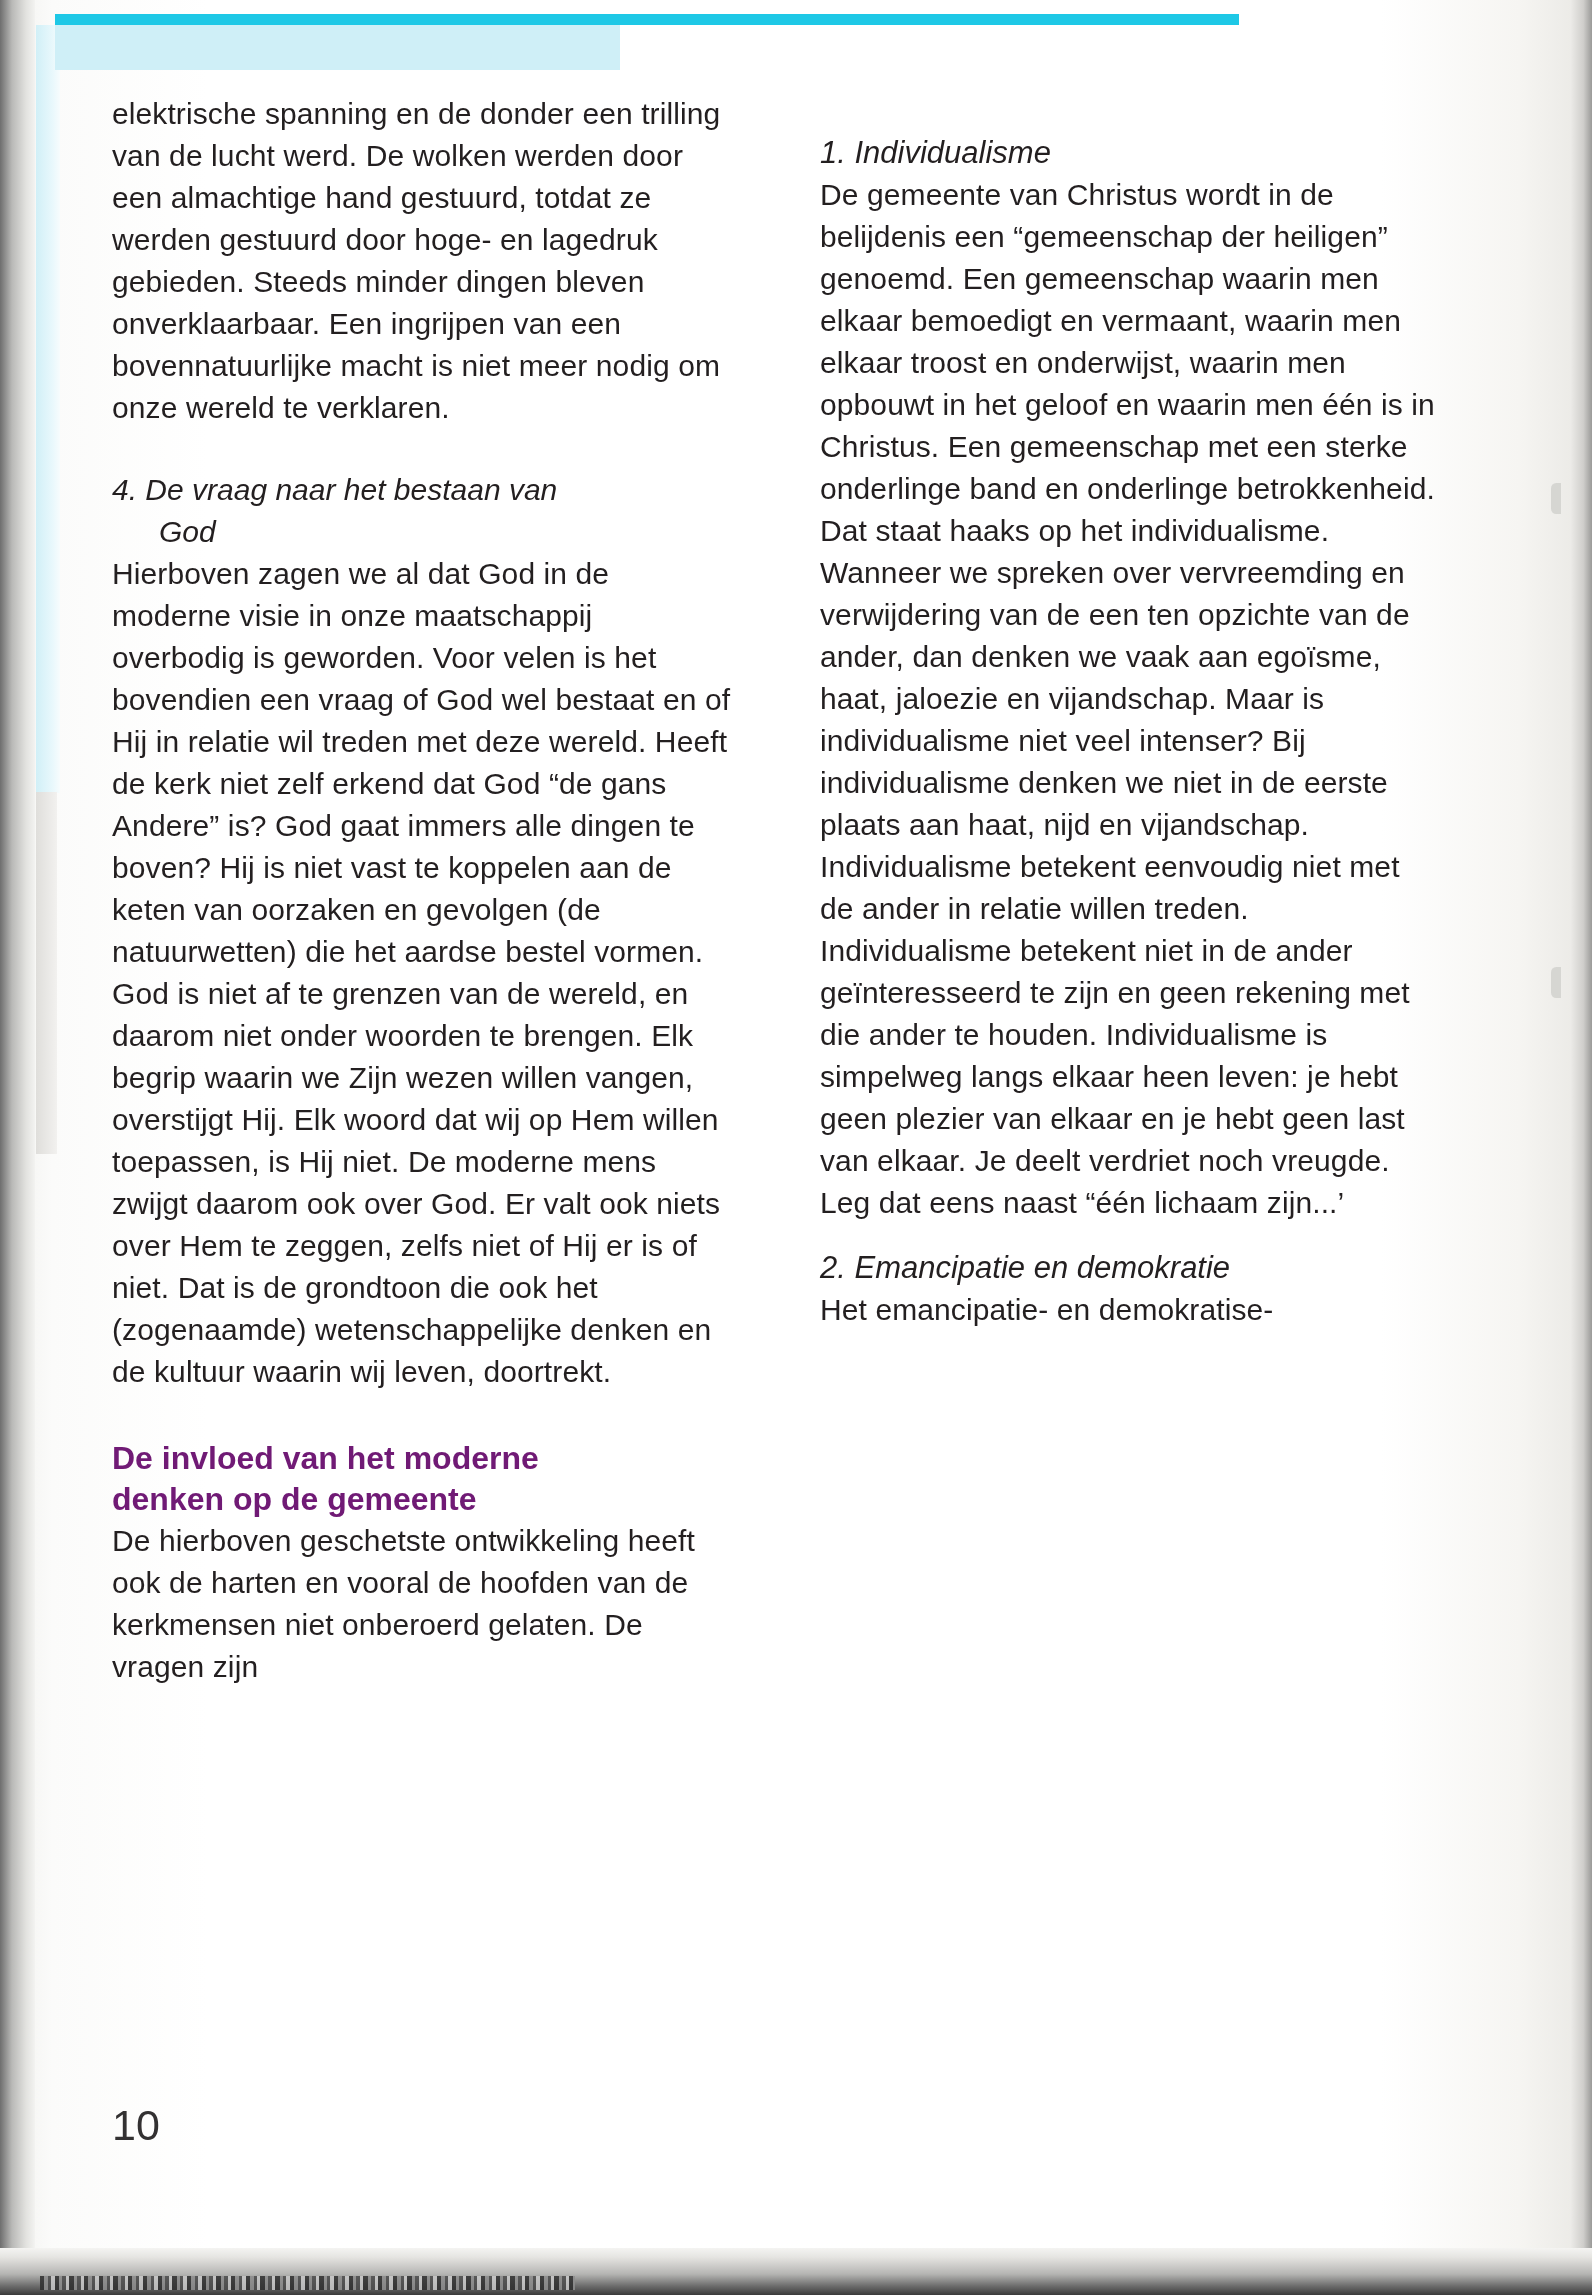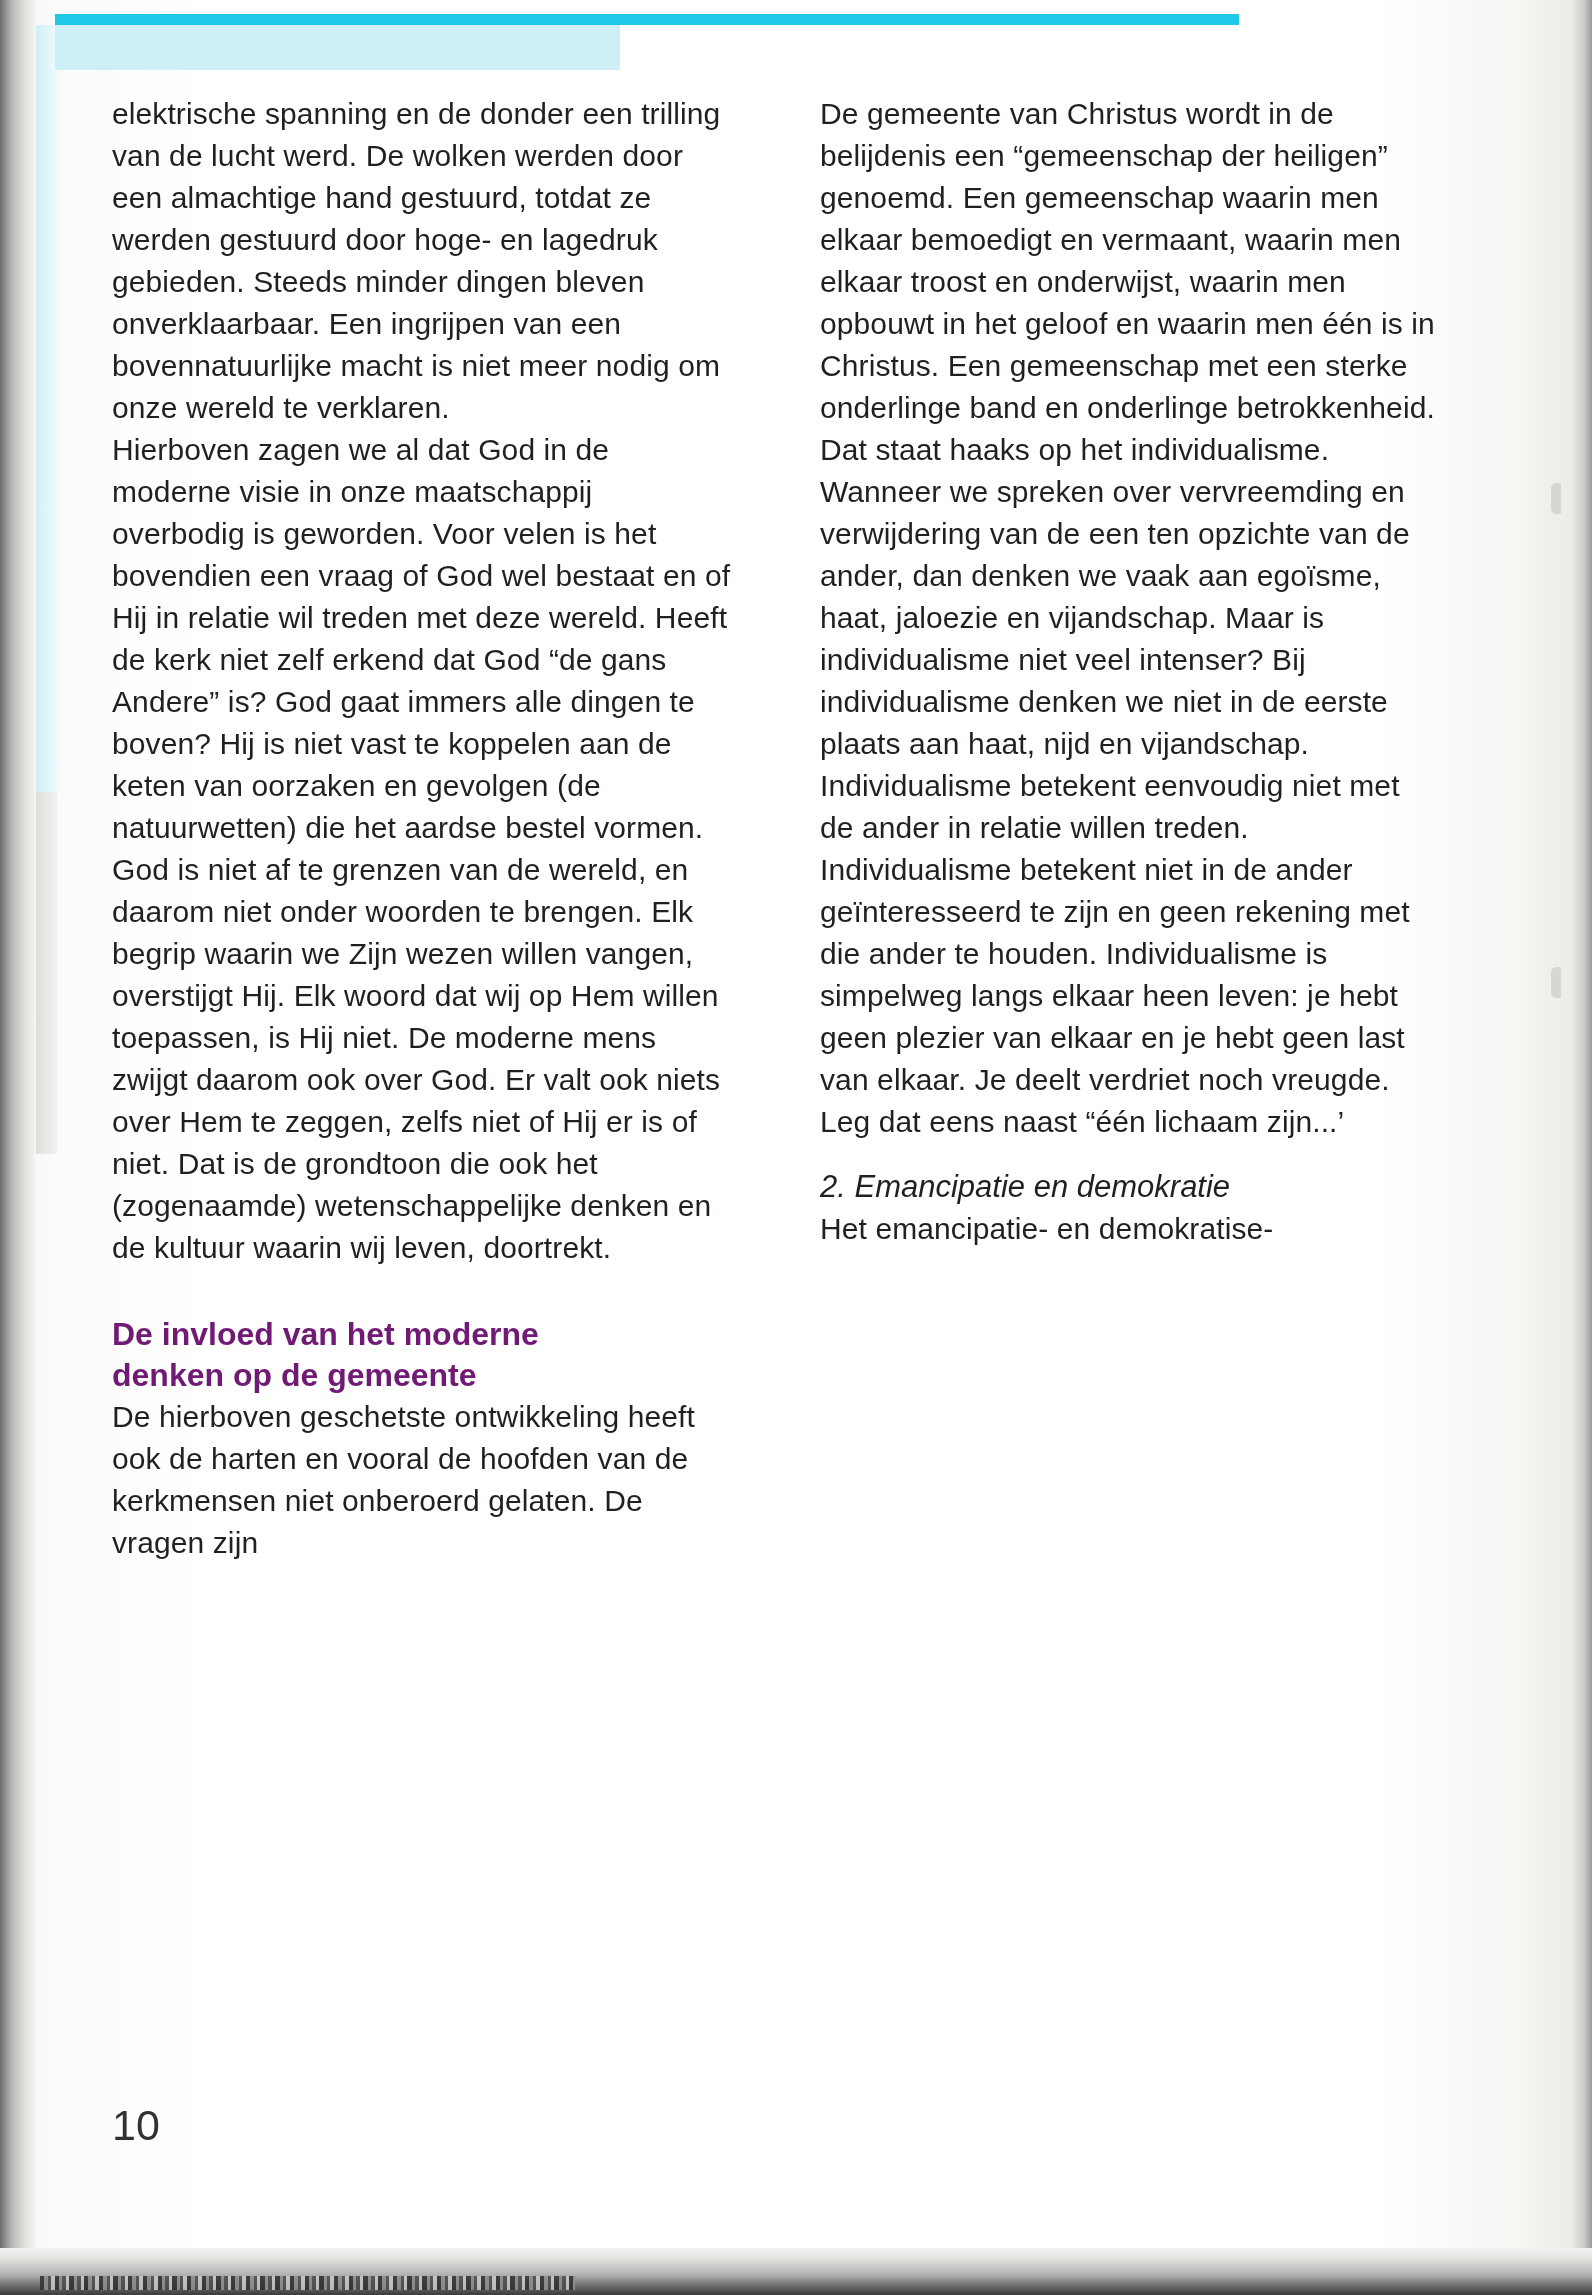--- a/index.html
+++ b/index.html
@@ -191,33 +191,38 @@
   <div class="scan-speckle"></div>
 
   <div class="notch" style="top:483px;"></div>
   <div class="notch" style="top:967px;"></div>
 
   <div class="columns">
 
     <div class="col col-left">
       <p class="para">elektrische spanning en de donder een trilling van de lucht werd. De wolken werden door een almachtige hand gestuurd, totdat ze werden gestuurd door hoge- en lagedruk gebieden. Steeds minder dingen bleven onverklaarbaar. Een ingrijpen van een bovennatuurlijke macht is niet meer nodig om onze wereld te verklaren.</p>
 
+      <div class="heading-italic">
+        <span>4.  De vraag naar het bestaan van</span>
+        <span class="indent">God</span>
+      </div>
 
       <p class="para">Hierboven zagen we al dat God in de moderne visie in onze maatschappij overbodig is geworden. Voor velen is het bovendien een vraag of God wel bestaat en of Hij in relatie wil treden met deze wereld. Heeft de kerk niet zelf erkend dat God “de gans Andere” is? God gaat immers alle dingen te boven? Hij is niet vast te koppelen aan de keten van oorzaken en gevolgen (de natuurwetten) die het aardse bestel vormen. God is niet af te grenzen van de wereld, en daarom niet onder woorden te brengen. Elk begrip waarin we Zijn wezen willen vangen, overstijgt Hij. Elk woord dat wij op Hem willen toepassen, is Hij niet. De moderne mens zwijgt daarom ook over God. Er valt ook niets over Hem te zeggen, zelfs niet of Hij er is of niet. Dat is de grondtoon die ook het (zogenaamde) wetenschappelijke denken en de kultuur waarin wij leven, doortrekt.</p>
 
       <div class="heading-blue">
         <span>De invloed van het moderne</span><br>
         <span>denken op de gemeente</span>
       </div>
 
       <p class="para">De hierboven geschetste ontwikkeling heeft ook de harten en vooral de hoofden van de kerkmensen niet onberoerd gelaten. De vragen zijn</p>
     </div>
 
     <div class="col col-right">
 
+      <div class="subhead-italic">1.  Individualisme</div>
 
       <p class="para">De gemeente van Christus wordt in de belijdenis een “gemeenschap der heiligen” genoemd. Een gemeenschap waarin men elkaar bemoedigt en vermaant, waarin men elkaar troost en onderwijst, waarin men opbouwt in het geloof en waarin men één is in Christus. Een gemeenschap met een sterke onderlinge band en onderlinge betrokkenheid. Dat staat haaks op het individualisme.</p>
       <p class="para">Wanneer we spreken over vervreemding en verwijdering van de een ten opzichte van de ander, dan denken we vaak aan egoïsme, haat, jaloezie en vijandschap. Maar is individualisme niet veel intenser? Bij individualisme denken we niet in de eerste plaats aan haat, nijd en vijandschap. Individualisme betekent eenvoudig niet met de ander in relatie willen treden. Individualisme betekent niet in de ander geïnteresseerd te zijn en geen rekening met die ander te houden. Individualisme is simpelweg langs elkaar heen leven: je hebt geen plezier van elkaar en je hebt geen last van elkaar. Je deelt verdriet noch vreugde.</p>
       <p class="para">Leg dat eens naast “één lichaam zijn...’</p>
 
       <div class="subhead-italic tight">2.  Emancipatie en demokratie</div>
 
       <p class="para">Het emancipatie- en demokratise-</p>
     </div>
 

